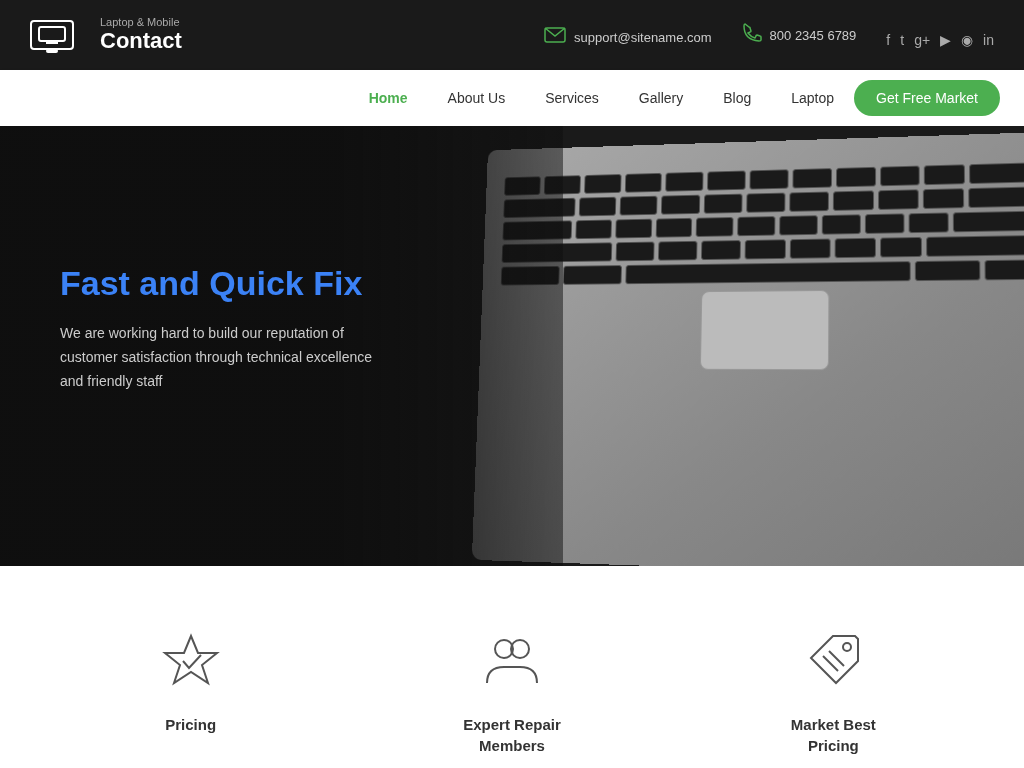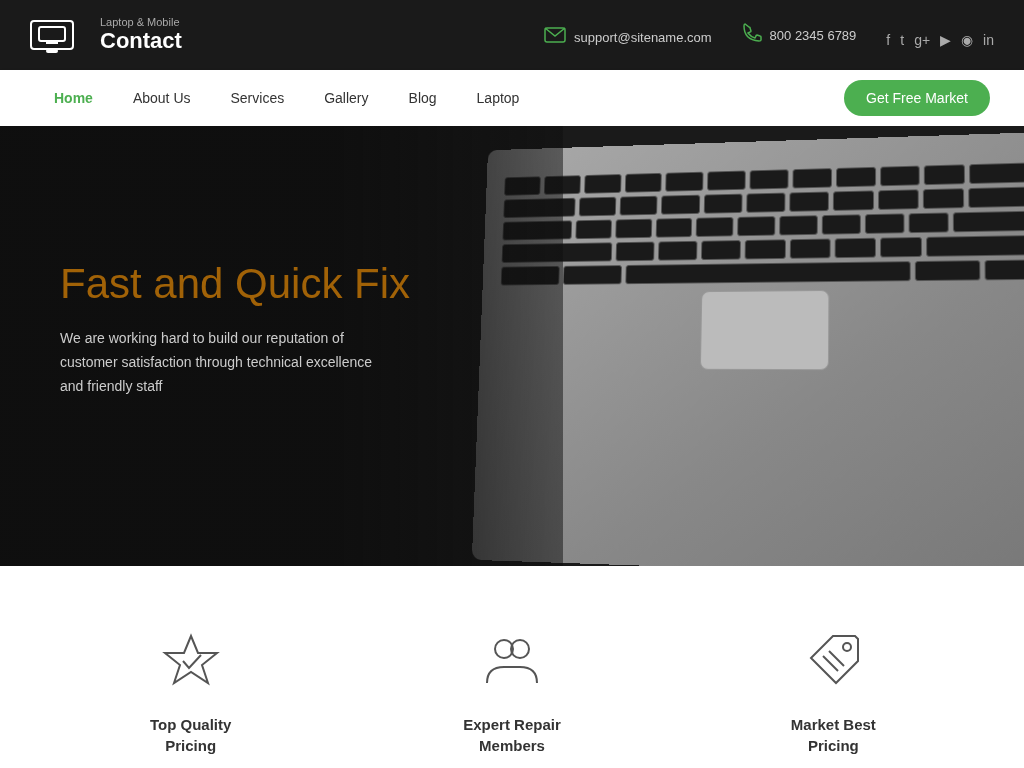--- a/index.html
+++ b/index.html
@@ -69,22 +69,22 @@
       font-size: 14px;
       cursor: pointer;
       text-decoration: none;
     }
 
     
     .navbar {
       background: #fff;
       display: flex;
       align-items: center;
-      justify-content: space-between;
-      padding: 0 34px;
+      justify-content: flex-end;
+      padding: 0 24px;
       height: 56px;
       box-shadow: 0 2px 4px rgba(0,0,0,0.1);
     }
     .nav-links {
       display: flex;
       align-items: center;
       gap: 0;
       list-style: none;
     }
     .nav-links li a {
@@ -125,23 +125,23 @@
       height: 100%;
       background: linear-gradient(to right, rgba(15,15,15,0.98) 60%, rgba(15,15,15,0.5) 100%);
     }
     .hero-content {
       position: relative;
       z-index: 10;
       padding: 0 60px;
       max-width: 550px;
     }
     .hero-title {
-      font-size: 42px;
-      font-weight: 400;
-      color: #a16207;
+      font-size: 34px;
+      font-weight: 700;
+      color: #3b82f6;
       margin-bottom: 18px;
       line-height: 1.2;
     }
     .hero-subtitle {
       font-size: 14px;
       color: #ccc;
       line-height: 1.7;
       margin-bottom: 35px;
       max-width: 320px;
     }
@@ -345,21 +345,20 @@
 
 <section class="features">
 
   <div class="feature-item">
     <div class="feature-icon">
       <svg viewBox="0 0 60 60">
         <polygon points="30,5 37,22 56,22 41,34 47,52 30,41 13,52 19,34 4,22 23,22" stroke="#555" stroke-width="2" fill="none"></polygon>
         <polyline points="22,30 28,37 40,24" stroke="#555" stroke-width="2" fill="none"></polyline>
       </svg>
     </div>
-    <div class="feature-title">Top Quality</div>
     <div class="feature-title">Pricing</div>
   </div>
 
   <div class="feature-item">
     <div class="feature-icon">
       <svg viewBox="0 0 60 60">
         <circle cx="22" cy="18" r="9" stroke="#555" stroke-width="2" fill="none"></circle>
         <circle cx="38" cy="18" r="9" stroke="#555" stroke-width="2" fill="none"></circle>
         <path d="M5,52 Q5,36 22,36 Q30,36 30,36 Q30,36 38,36 Q55,36 55,52" stroke="#555" stroke-width="2" fill="none"></path>
       </svg>

